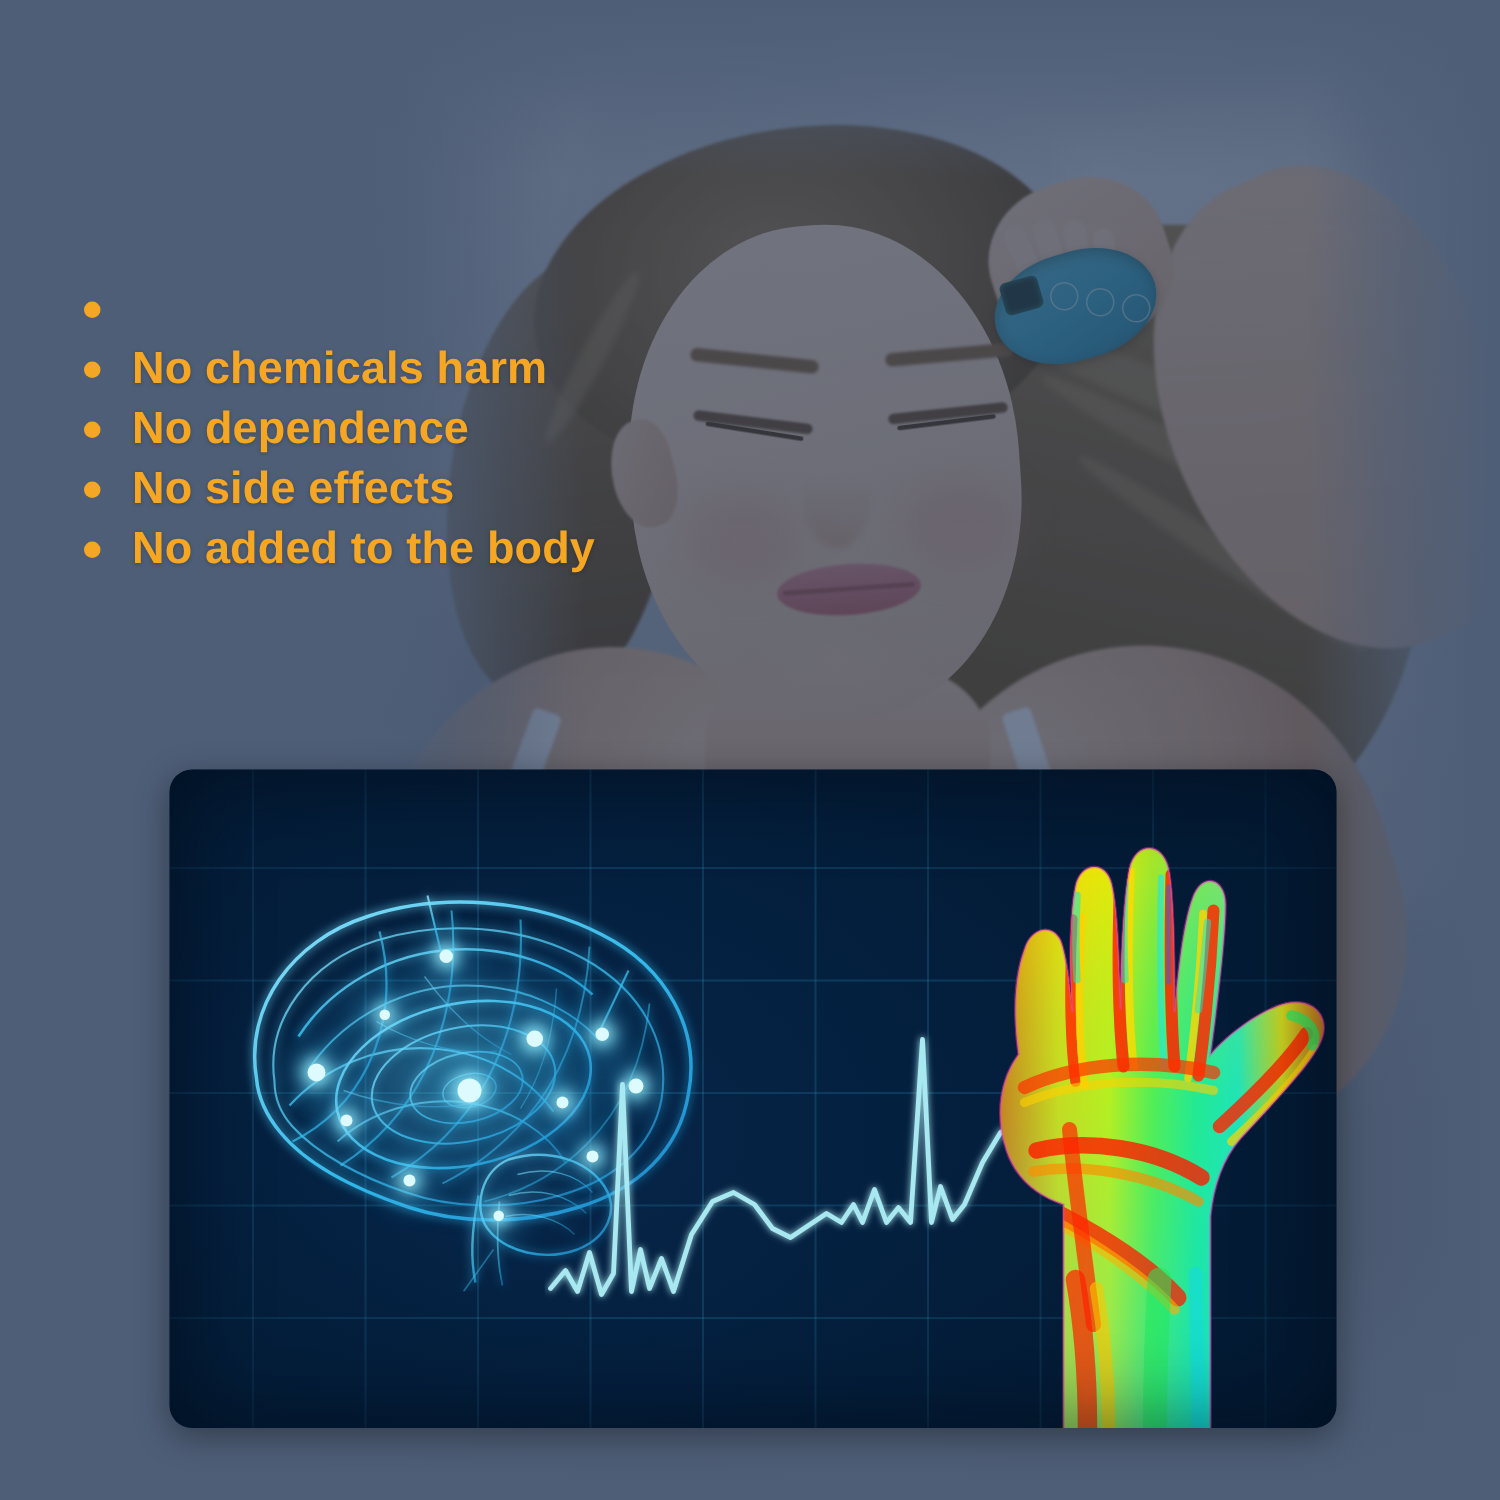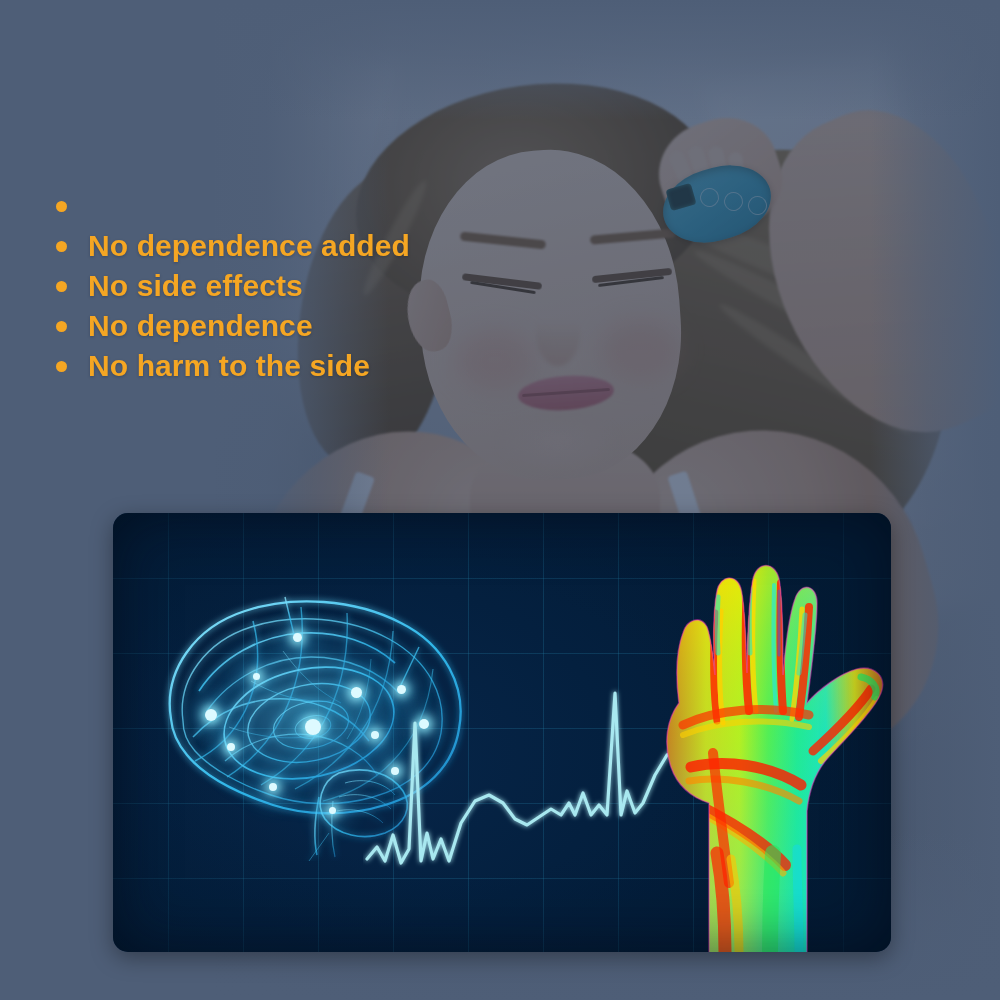--- a/index.html
+++ b/index.html
@@ -287,33 +287,33 @@
     <div class="bottom-fade"></div>
   </div>
 
 
   <div class="bullets">
     <div class="bullet-row">
       <span class="bullet-dot"></span>
     </div>
     <div class="bullet-row">
       <span class="bullet-dot"></span>
-      <span class="bullet-text">No dependence added</span>
+      <span class="bullet-text">No chemicals harm</span>
+    </div>
+    <div class="bullet-row">
+      <span class="bullet-dot"></span>
+      <span class="bullet-text">No dependence</span>
     </div>
     <div class="bullet-row">
       <span class="bullet-dot"></span>
       <span class="bullet-text">No side effects</span>
     </div>
     <div class="bullet-row">
       <span class="bullet-dot"></span>
-      <span class="bullet-text">No dependence</span>
-    </div>
-    <div class="bullet-row">
-      <span class="bullet-dot"></span>
-      <span class="bullet-text">No harm to the side</span>
+      <span class="bullet-text">No added to the body</span>
     </div>
   </div>
 
   <div class="panel">
     <div class="grid"></div>
     <div class="grid-fade"></div>
 
     <div class="brain-wrap">
       <div class="brain-glow"></div>
       <svg width="360" height="300" viewBox="0 0 360 300">

